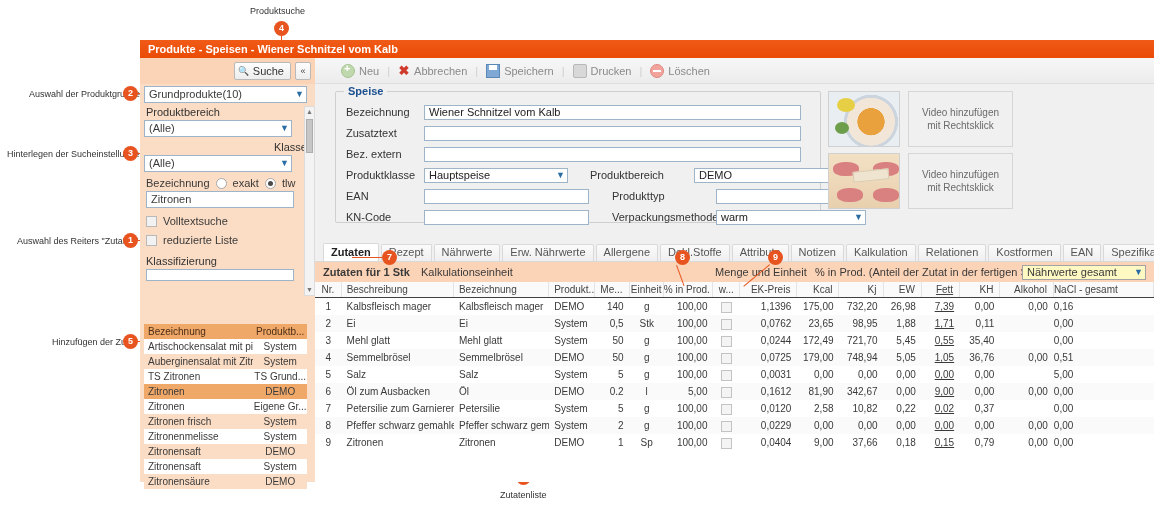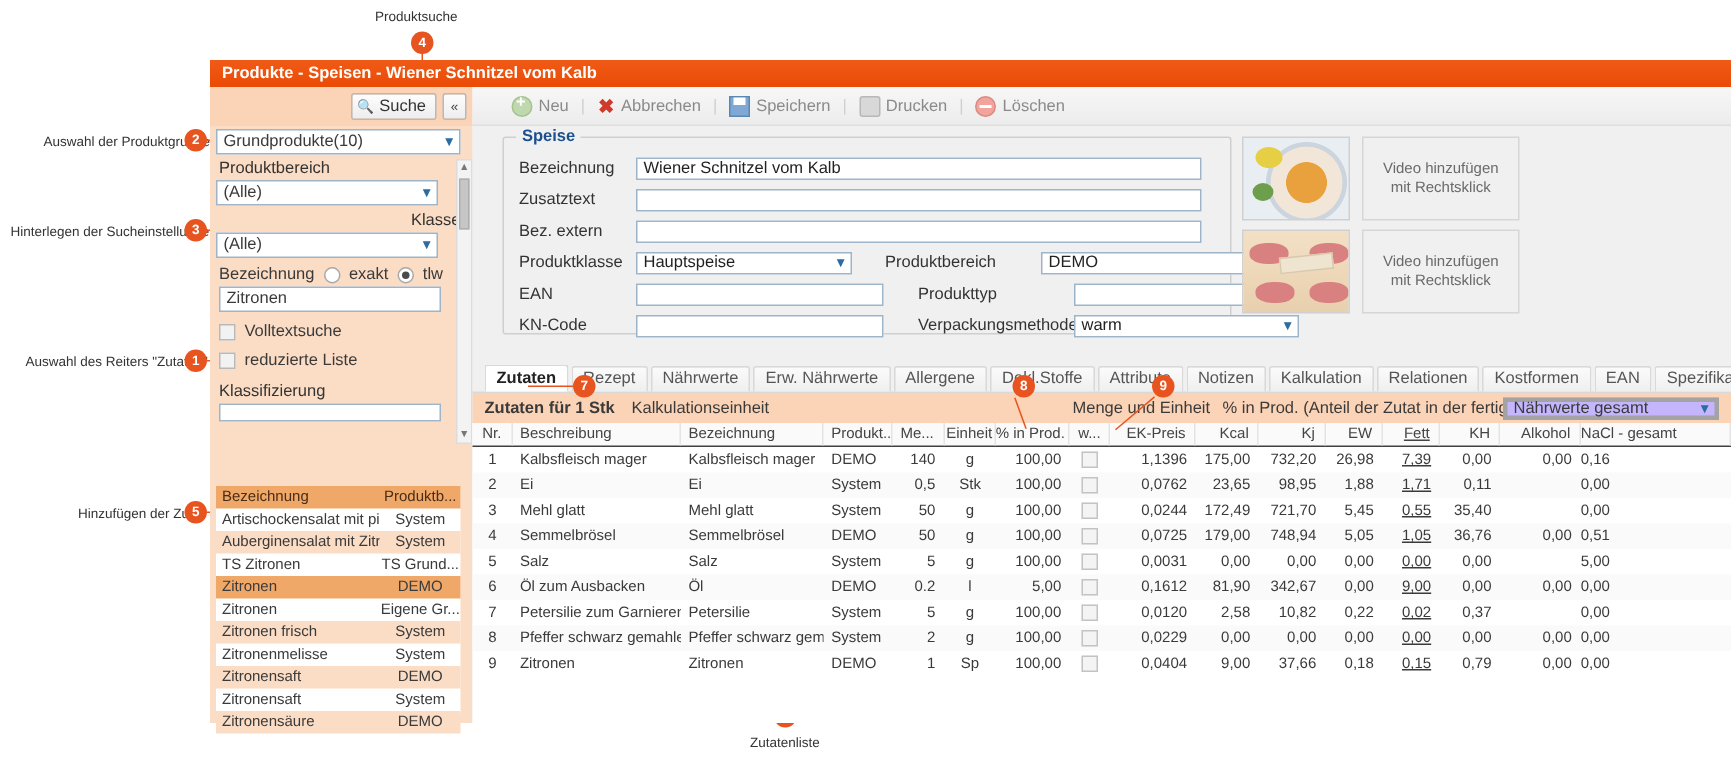--- a/index.html
+++ b/index.html
@@ -111,22 +111,22 @@
     margin-right:2px;border-radius:2px 2px 0 0;white-space:nowrap;}
   .tab.active{background:#fff;color:#222;font-weight:bold;border-color:#d9d9d9;height:17px;line-height:16px;}
   
   .subhdr{position:absolute;left:0;top:204px;width:839px;height:20px;background:#fbd3b6;
     display:flex;align-items:center;}
   .subhdr .lbl{font-size:11px;color:#3a3a3a;}
   .sh-title{position:absolute;left:8px;font-weight:bold;color:#7a3a10;}
   .sh-kalk{position:absolute;left:106px;}
   .sh-menge{position:absolute;left:400px;}
   .sh-prod{position:absolute;left:500px;}
-  .nsel{position:absolute;right:8px;top:3px;width:144px;height:15px;box-sizing:border-box;
-    border:3px solid #a3a3a3;background:#c4b5fd;font-size:11px;line-height:13px;padding-left:4px;
+  .nsel{position:absolute;right:8px;top:3px;width:124px;height:15px;box-sizing:border-box;
+    border:1px solid #a3a3a3;background:#fef9c3;font-size:11px;line-height:13px;padding-left:4px;
     display:flex;align-items:center;}
   .nsel .cap{flex:1;}
   
   .dtable{position:absolute;left:0;top:224px;width:839px;height:200px;background:#fff;
     font-size:10px;}
   .dtable .thead{display:flex;height:15px;line-height:15px;background:#fafafa;
     border-bottom:1px solid #404040;color:#444;}
   .dtable .thead div{border-right:1px solid #e4e4e4;box-sizing:border-box;overflow:hidden;
     white-space:nowrap;}
   .dtable .trow{display:flex;height:17px;line-height:17px;color:#3a3a3a;}

